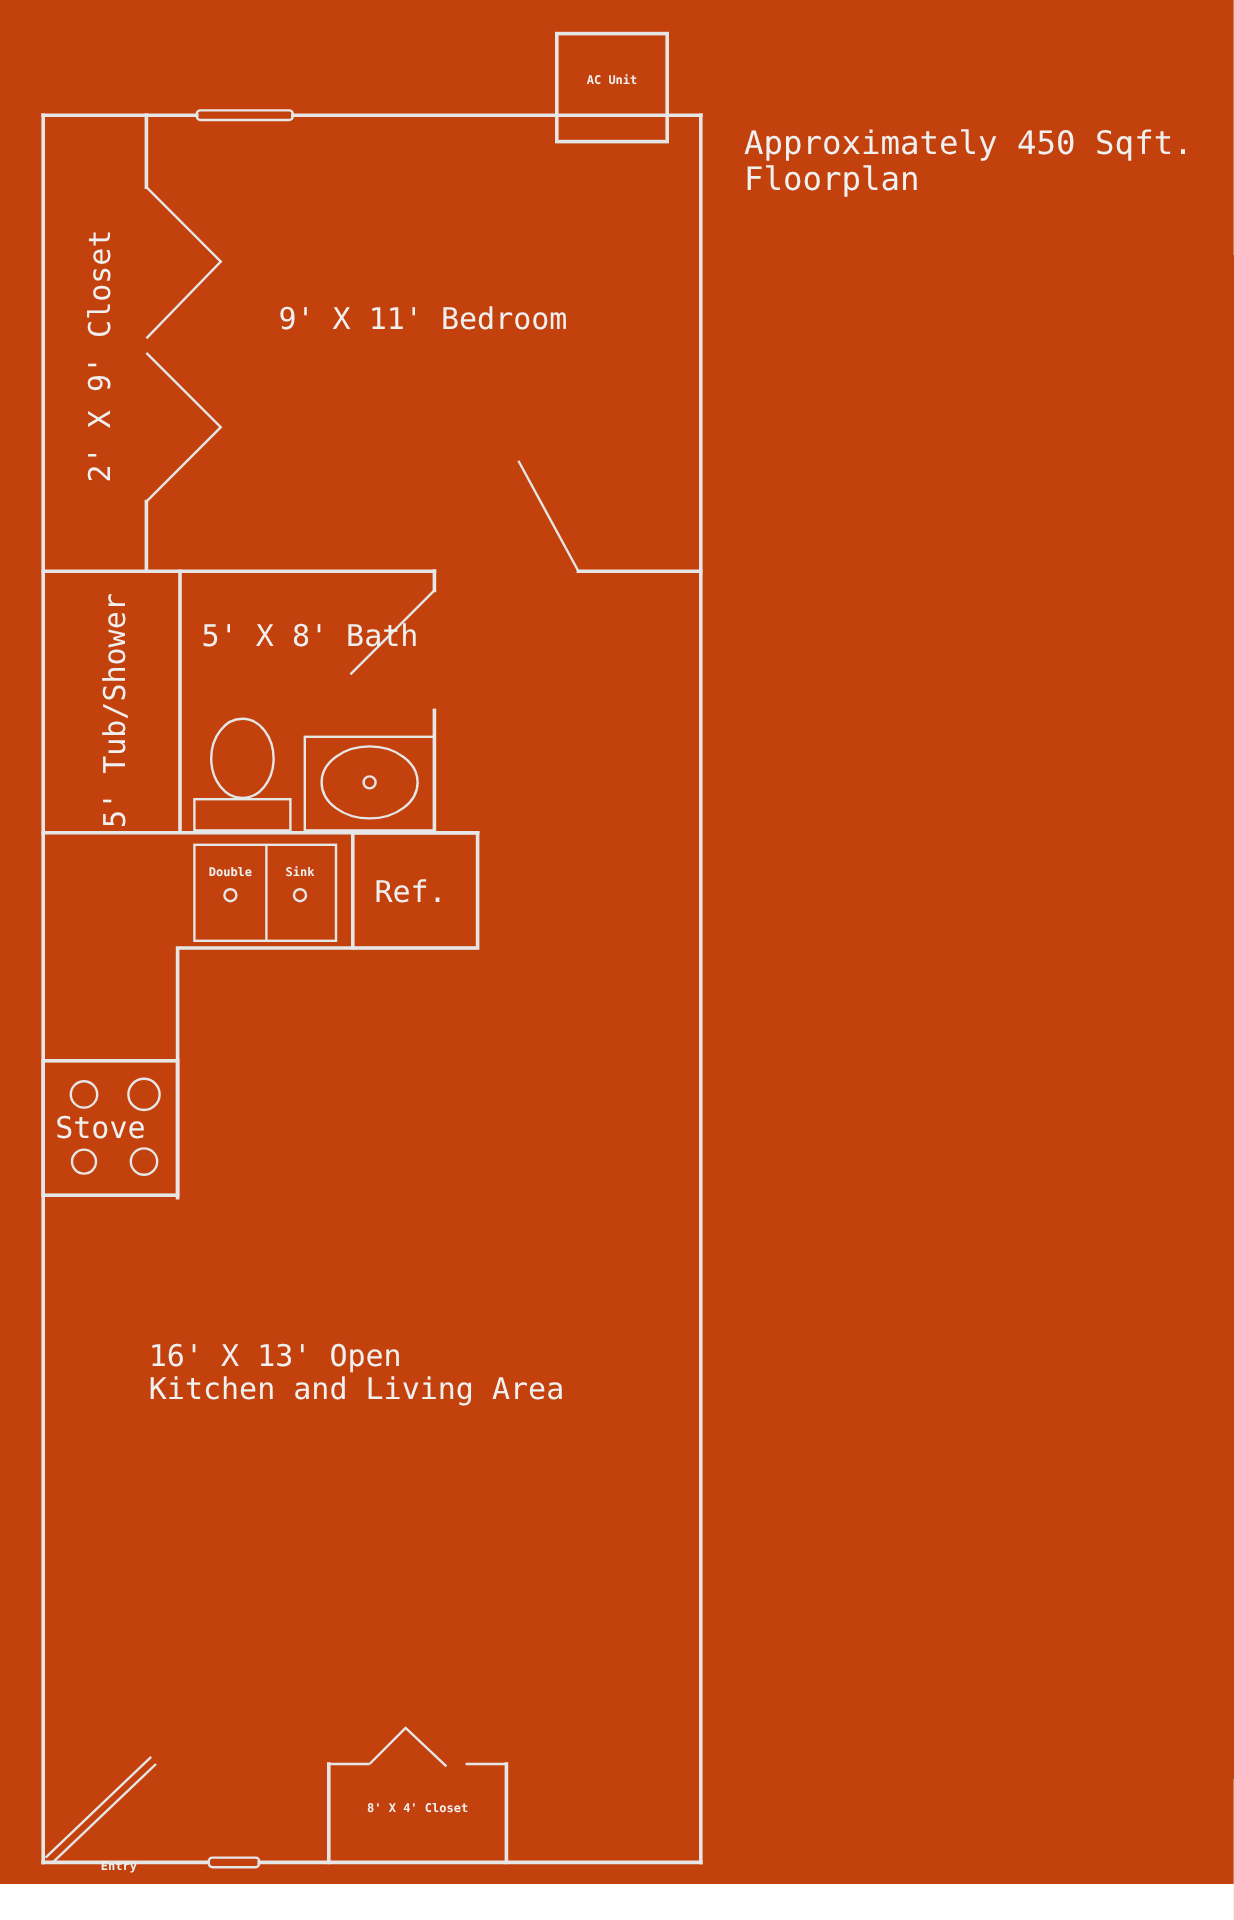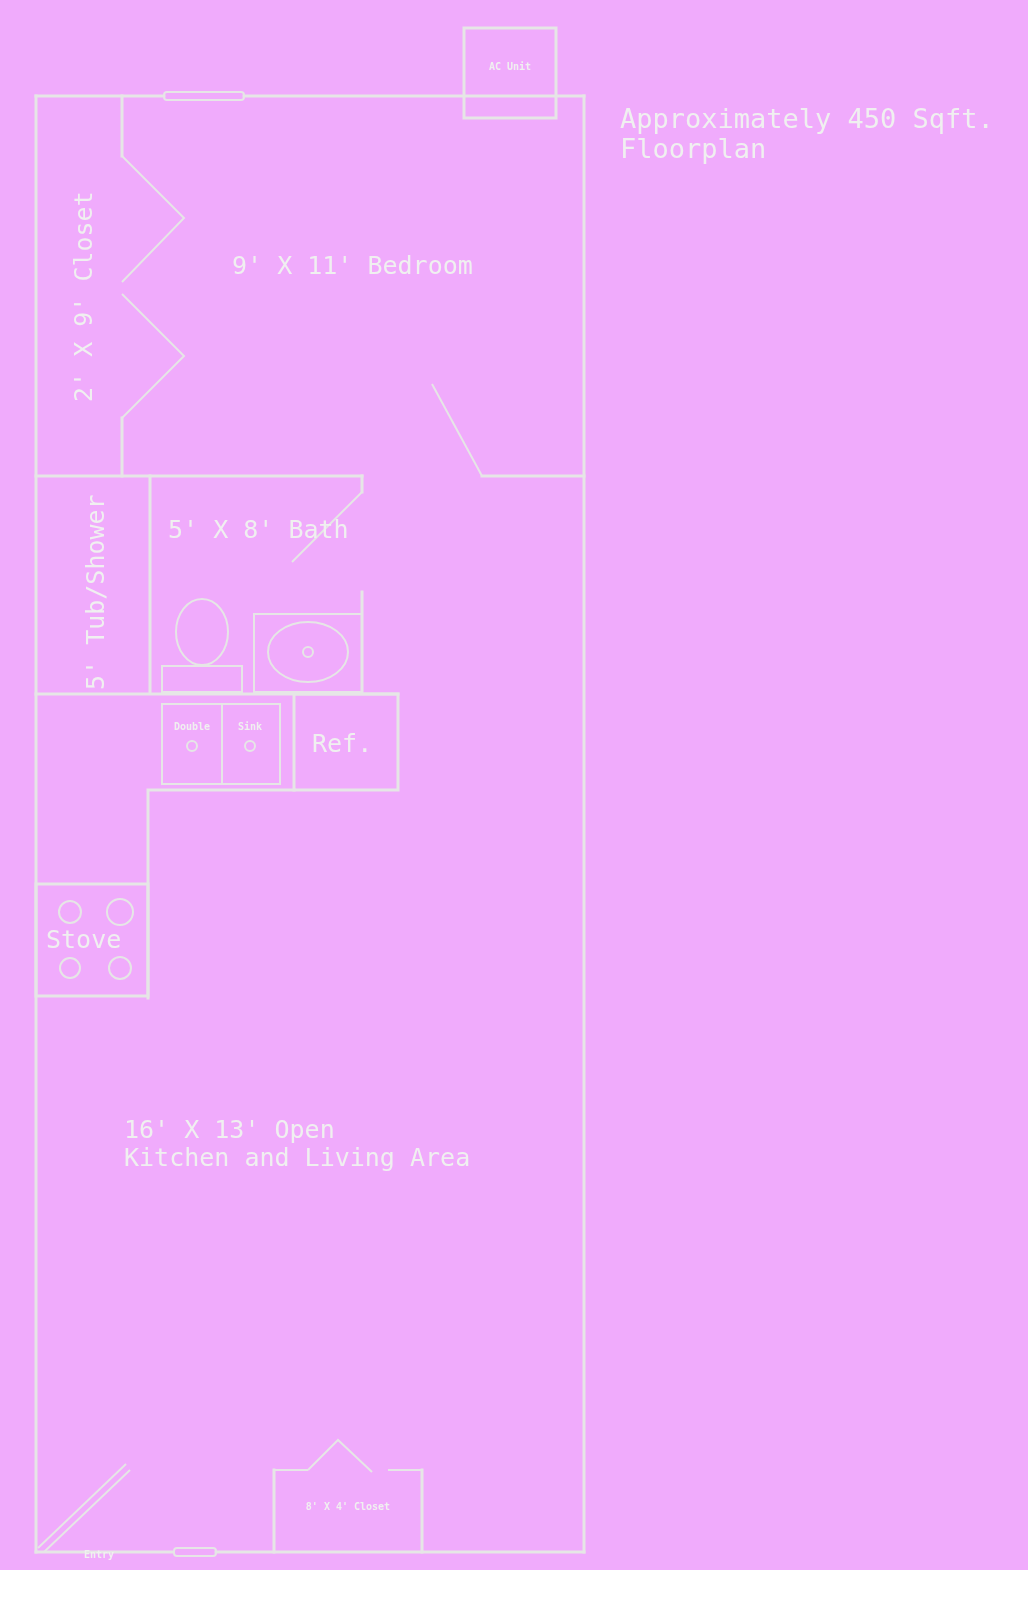--- a/index.html
+++ b/index.html
@@ -1,17 +1,17 @@
 <!DOCTYPE html>
 <html><head>
   <meta charset="utf-8">
   <style>
     html, body { margin: 0; padding: 0; background: #ffffff; }
     body { width: 1028px; height: 1600px; overflow: hidden; position: relative; }
-    .canvas { position: absolute; left: 0; top: 0; width: 1028px; height: 1570px; background: #f0abfc; }
+    .canvas { position: absolute; left: 0; top: 0; width: 1028px; height: 1570px; background: #c2410c; }
     svg { position: absolute; left: 0; top: 0; }
     .ln { stroke: #e6e6e6; stroke-width: 3; fill: none; stroke-linecap: square; }
     .thin { stroke: #e6e6e6; stroke-width: 2; fill: none; }
     .lbl { fill: #f0f0f0; font-family: "DejaVu Sans Mono", monospace; }
     .big { font-size: 27px; }
     .med { font-size: 25px; }
     .sm { font-size: 10px; font-weight: bold; }
     .bottom-strip { position: absolute; left: 0; top: 1570px; width: 1028px; height: 30px; background: #ffffff; }
   </style>
 </head>

